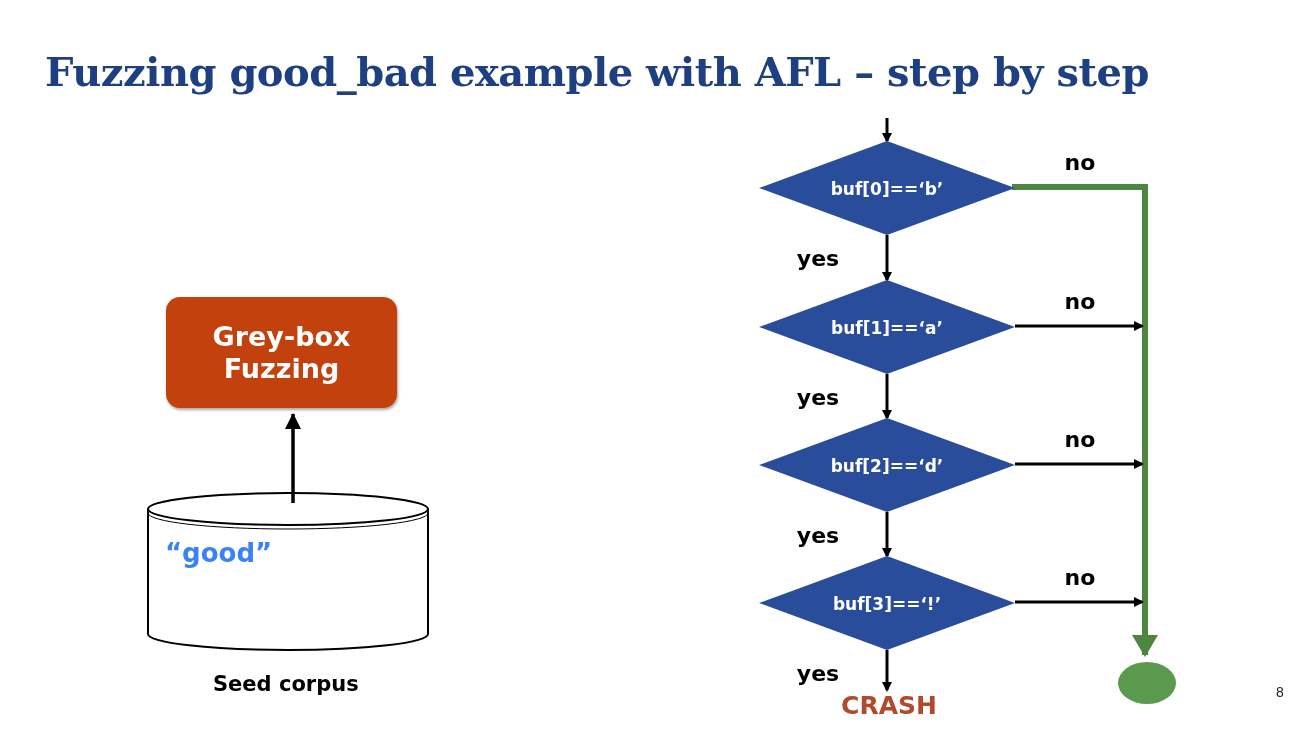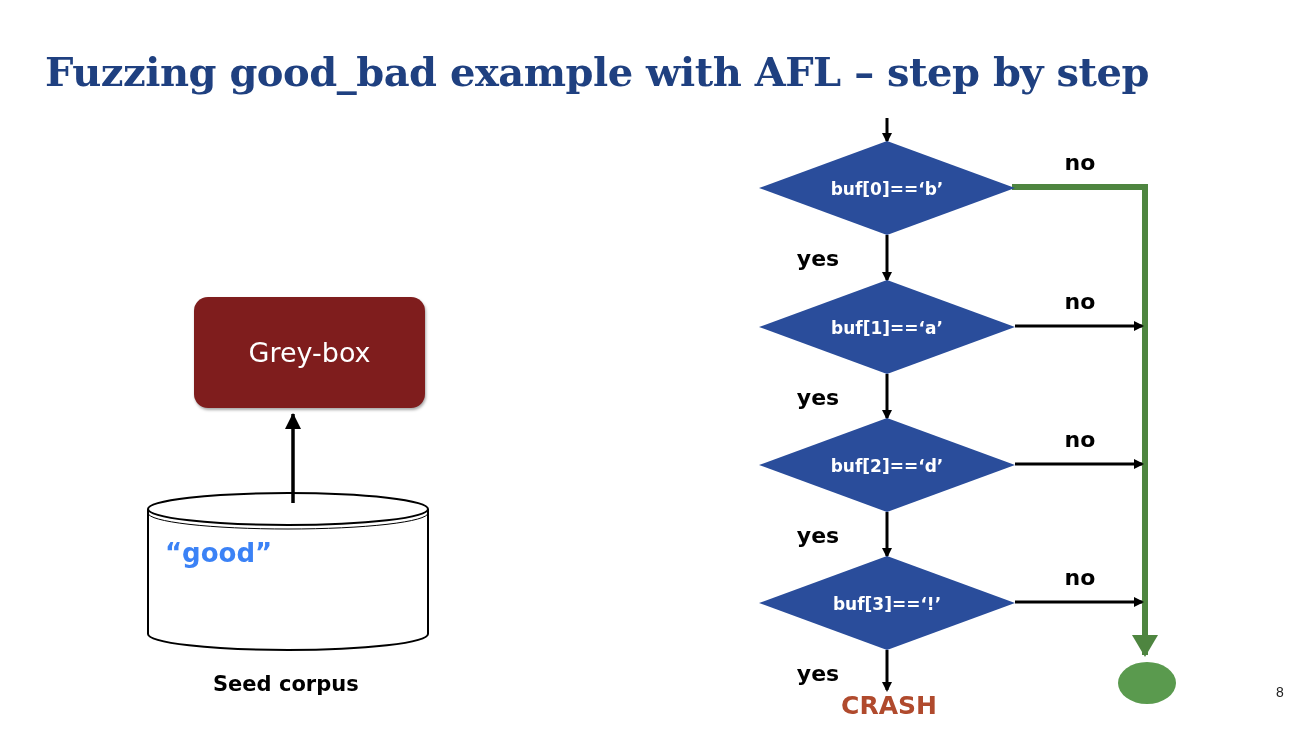--- a/index.html
+++ b/index.html
@@ -5,40 +5,40 @@
   html, body { margin: 0; padding: 0; background: #ffffff; }
   body { width: 1308px; height: 733px; position: relative; overflow: hidden; font-family: "DejaVu Sans", sans-serif; }
   .title {
     position: absolute; left: 28px; top: 48px;
     font-family: "DejaVu Serif", serif; font-weight: bold;
     font-size: 40px; color: #1f4080; letter-spacing: -0.5px; white-space: nowrap; margin-left: 17px;
   }
   .slide-number { position: absolute; left: 1276px; top: 684px; font-family: "Liberation Sans", sans-serif; font-size: 14px; color: #222; }
   .grey-box {
     position: absolute; left: 166px; top: 297px; width: 231px; height: 111px;
-    background: #7f1d1d; border-radius: 14px; box-shadow: 1px 2px 3px rgba(0,0,0,0.35);
+    background: #c2410c; border-radius: 14px; box-shadow: 1px 2px 3px rgba(0,0,0,0.35);
     display: flex; align-items: center; justify-content: center; text-align: center;
-    color: #ffffff; font-weight: normal; font-size: 27px; line-height: 32px;
+    color: #ffffff; font-weight: bold; font-size: 27px; line-height: 32px;
     font-family: "DejaVu Sans", sans-serif;
-    margin-left: 28px;
   }
   .grey-box span { display: block; }
   .good-text { position: absolute; left: 165px; top: 538px; color: #3b82f6; font-weight: bold; font-size: 26px; font-family: "DejaVu Sans", sans-serif; }
   .seed-label { position: absolute; left: 213px; top: 660px; color: #000; font-weight: bold; font-size: 21px; font-family: "DejaVu Sans", sans-serif; margin-top: 12px; }
   svg.diagram { position: absolute; left: 0; top: 0; }
   .dtext { font-family: "DejaVu Sans", sans-serif; font-weight: bold; }
 </style>
 </head>
 <body>
 
 <div class="title">Fuzzing good_bad example with AFL – step by step</div>
 
 <div class="grey-box">
   <div>
     <span>Grey-box</span>
+    <span>Fuzzing</span>
   </div>
 </div>
 
 <svg class="diagram" width="1308" height="733">
   <defs>
     <marker id="ah" markerWidth="10" markerHeight="10" refX="8" refY="5" orient="auto" markerUnits="userSpaceOnUse" viewBox="0 0 10 10">
       <path d="M0,0 L10,5 L0,10 z" fill="#000"></path>
     </marker>
     <marker id="ahBig" markerWidth="18" markerHeight="16" refX="15" refY="8" orient="auto" markerUnits="userSpaceOnUse">
       <path d="M0,0 L16,8 L0,16 z" fill="#000"></path>

